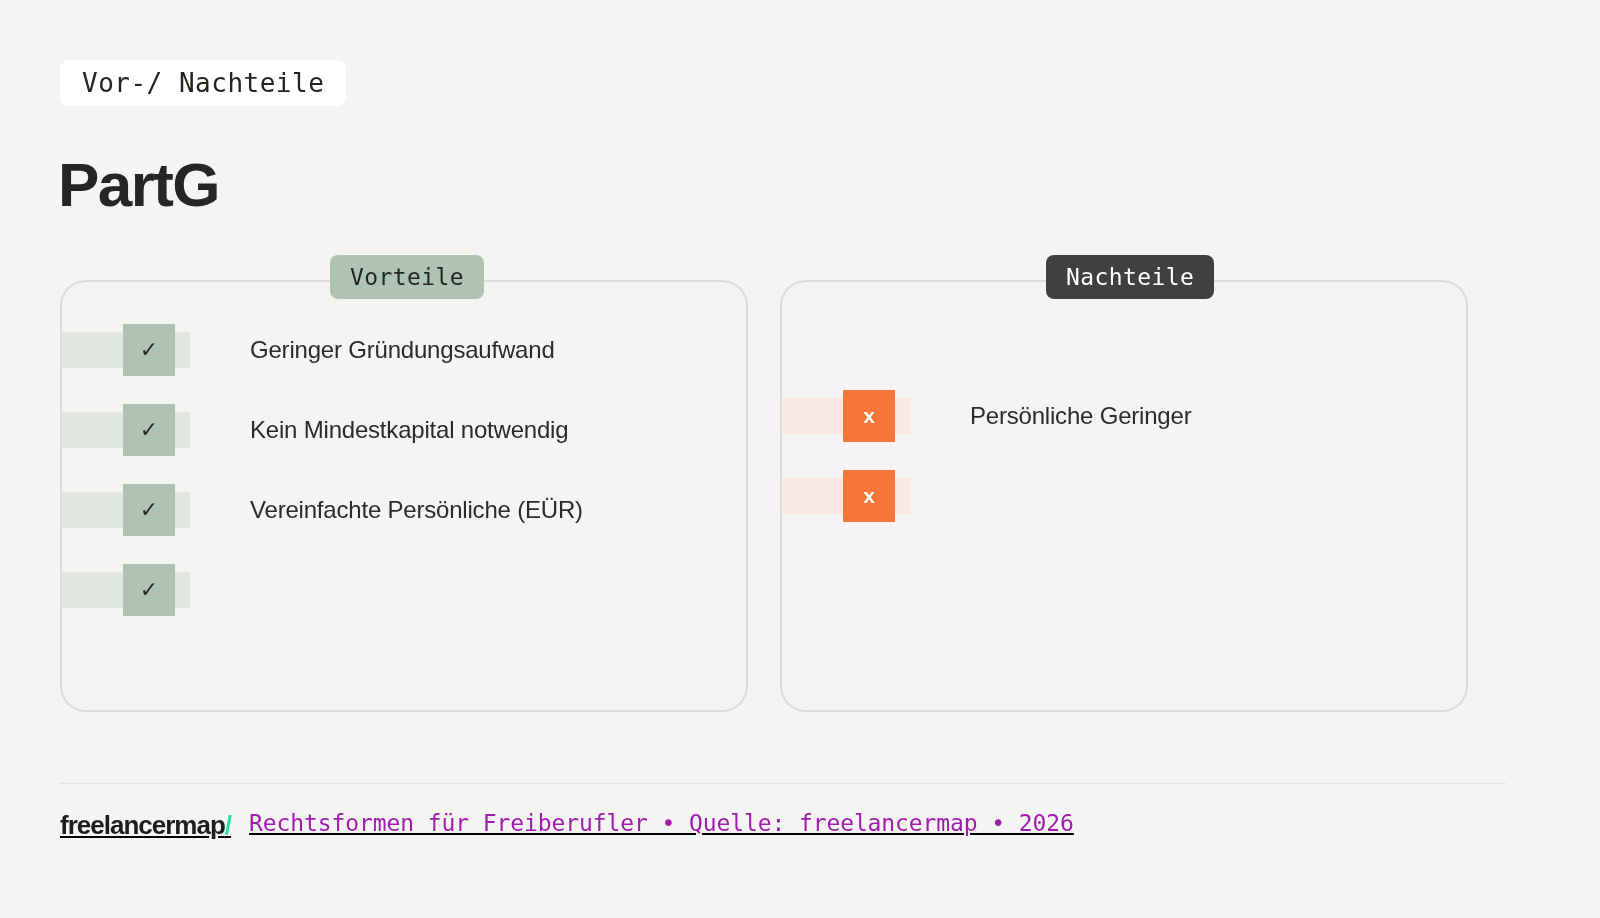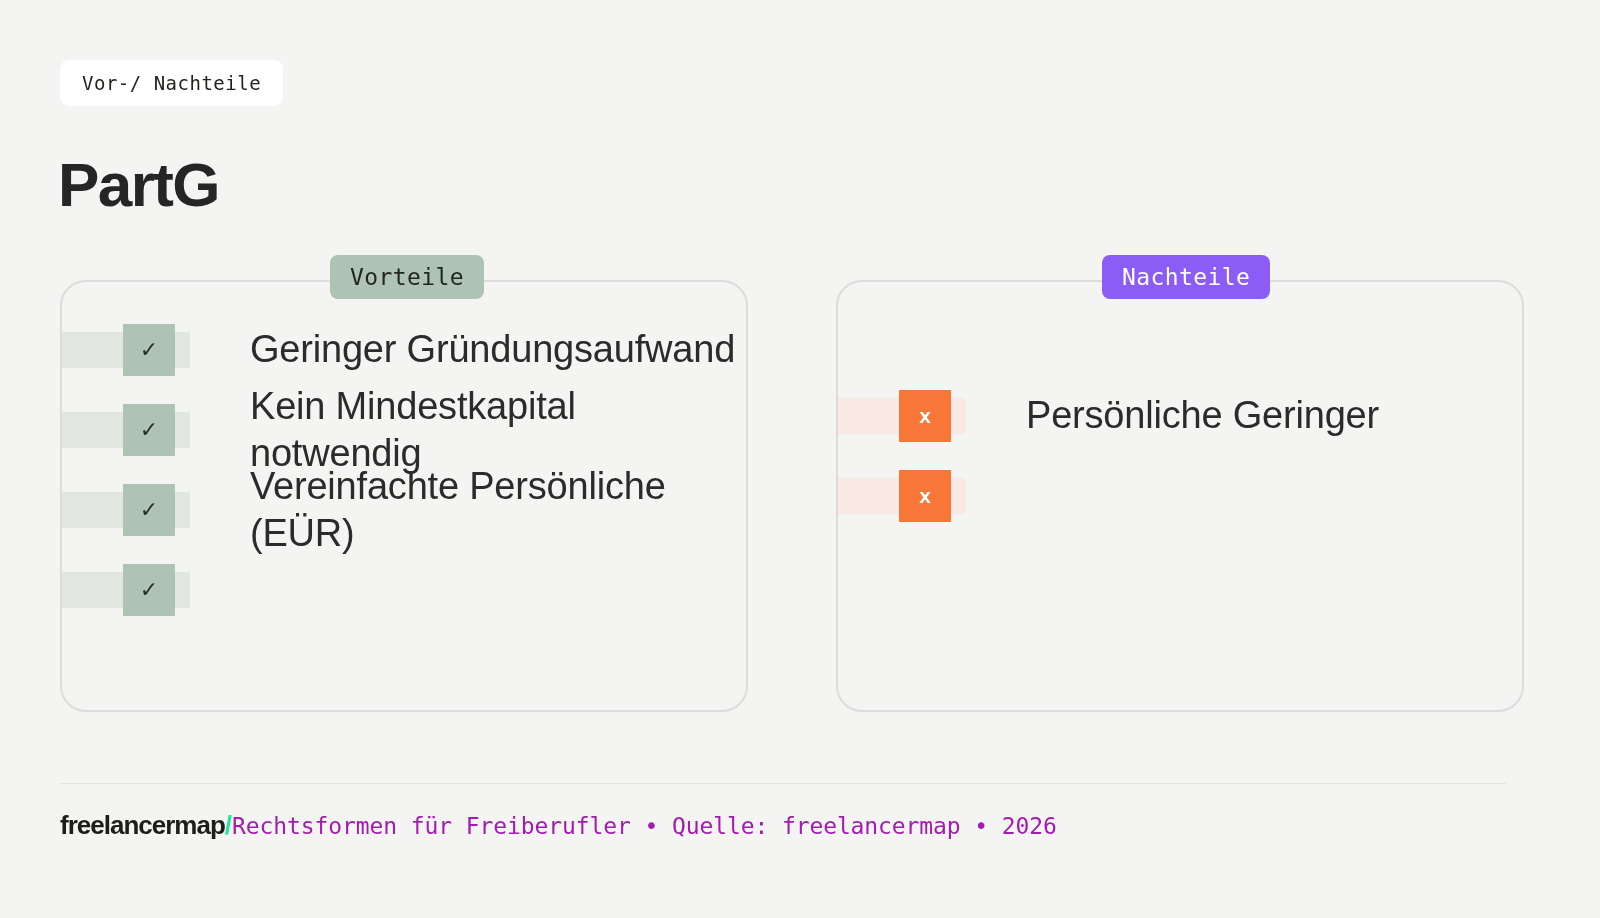--- a/index.html
+++ b/index.html
@@ -24,21 +24,21 @@
     position: absolute;
     left: 60px;
     top: 60px;
     height: 46px;
     display: flex;
     align-items: center;
     padding: 0 22px;
     background: #ffffff;
     border-radius: 9px;
     font-family: "DejaVu Sans Mono", monospace;
-    font-size: 19px;
+    font-size: 26px;
     letter-spacing: 0.5px;
     color: #24241f;
     white-space: nowrap;
   }
 
   .page-title {
     position: absolute;
     left: 58px;
     top: 122px;
     font-size: 62px;
@@ -50,21 +50,21 @@
   }
 
   
   .cards {
     position: absolute;
     left: 60px;
     top: 280px;
     width: 1446px;
     height: 432px;
     display: flex;
-    gap: 88px;
+    gap: 32px;
     text-decoration: underline;
   }
 
   .card {
     position: relative;
     flex: 0 0 688px;
     height: 432px;
     border: 2px solid #dcdcdc;
     border-radius: 26px;
     background: transparent;
@@ -84,21 +84,21 @@
     white-space: nowrap;
     z-index: 3;
   }
   .card-badge.pros {
     left: 268px;
     background: #aec3b4;
     color: #23261f;
   }
   .card-badge.cons {
     left: 264px;
-    background: #8b5cf6;
+    background: #404040;
     color: #ffffff;
   }
 
   .items {
     position: absolute;
     left: 0;
     right: 0;
     top: 0;
     padding-top: 0;
   }
@@ -140,21 +140,21 @@
   }
   .marker.cons {
     background: #f97639;
     color: #ffffff;
     font-size: 21px;
     font-weight: 700;
   }
 
   .item-label {
     margin-left: 75px;
-    font-size: 38px;
+    font-size: 24px;
     line-height: 1.25;
     color: #2b2b2b;
     letter-spacing: -0.2px;
     white-space: pre-line;
   }
 
   
   .items.pros { top: 28px; }
   .items.cons { top: 94px; }
 
@@ -166,22 +166,23 @@
     width: 1446px;
     height: 1px;
     background: #e3e3e2;
   }
 
   .footer {
     position: absolute;
     left: 60px;
     top: 810px;
     display: flex;
-    align-items: center;
-    gap: 1px;
+    align-items: flex-start;
+    gap: 18px;
+    text-decoration: underline;
   }
 
   .logo {
     font-size: 26px;
     font-weight: 700;
     letter-spacing: -1px;
     color: #1d1d1b;
     white-space: nowrap;
   }
   .logo-slash { color: #1fe6a0; }

